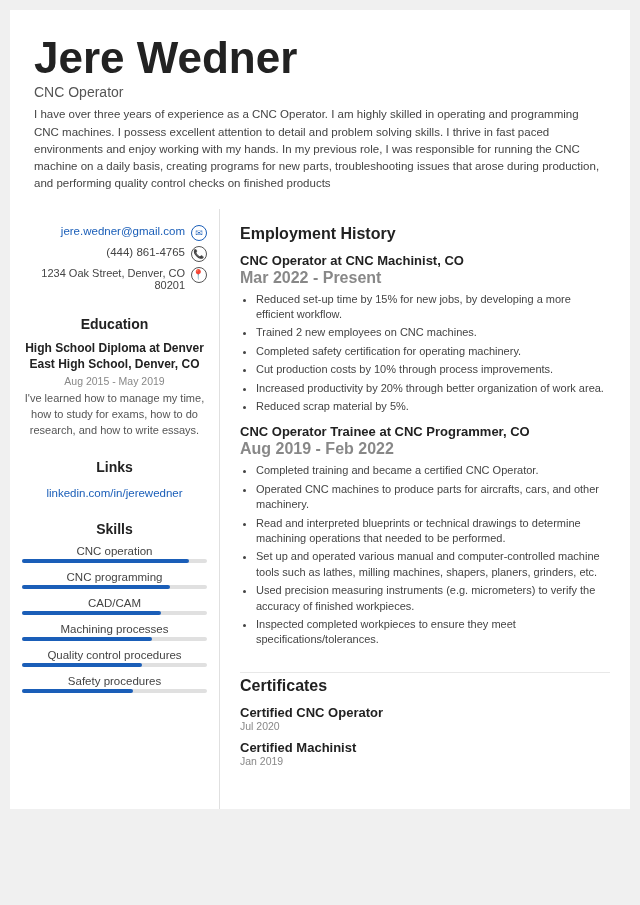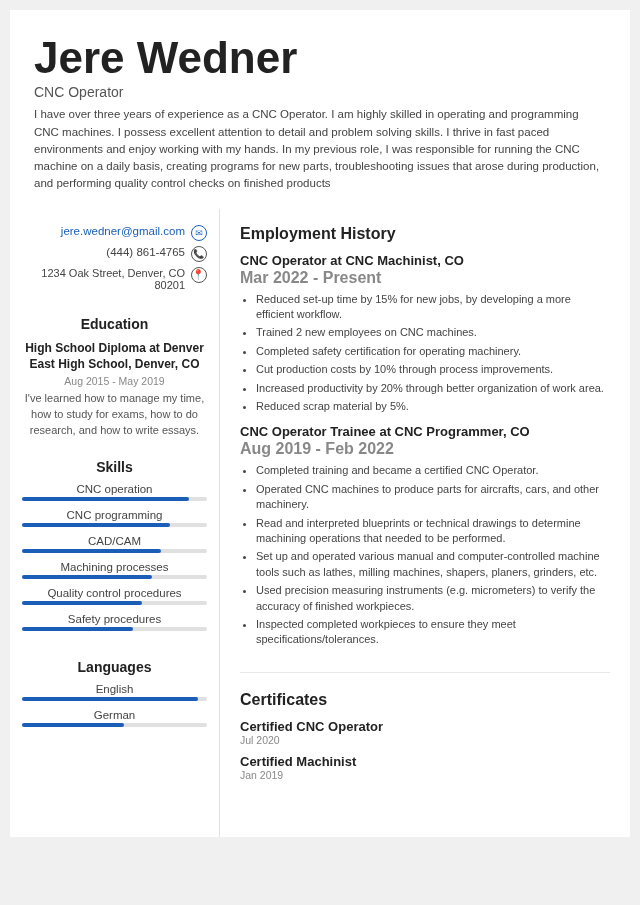--- a/index.html
+++ b/index.html
@@ -146,21 +146,21 @@
     .languages-block { }
     
     .right-content {
       flex: 1;
       padding: 16px 20px;
       display: flex;
       flex-direction: column;
       gap: 0;
     }
     .section {
-      margin-bottom: 18px;
+      margin-bottom: 4px;
       padding-bottom: 14px;
       border-bottom: 1px solid #e8e8e8;
     }
     .section:last-child {
       border-bottom: none;
     }
     .section-title {
       font-size: 16px;
       font-weight: bold;
       color: #222;
@@ -238,20 +238,24 @@
         </div>
       </div>
 
       <div class="education-block">
         <div class="sidebar-section-title">Education</div>
         <div class="education-school">High School Diploma at Denver East High School, Denver, CO</div>
         <div class="education-dates">Aug 2015 - May 2019</div>
         <div class="education-desc">I've learned how to manage my time, how to study for exams, how to do research, and how to write essays.</div>
       </div>
 
+      <div class="links-block">
+        <div class="sidebar-section-title">Links</div>
+        <a href="#">linkedin.com/in/jerewedner</a>
+      </div>
 
       <div class="skills-block">
         <div class="sidebar-section-title">Skills</div>
         <div id="skills-container">
             <div class="skill-item">
     <div class="skill-label">CNC operation</div>
     <div class="skill-bar-bg">
       <div class="skill-bar-fill" style="width:90%"></div>
     </div>
   </div>
@@ -281,37 +285,20 @@
   </div>
             <div class="skill-item">
     <div class="skill-label">Safety procedures</div>
     <div class="skill-bar-bg">
       <div class="skill-bar-fill" style="width:60%"></div>
     </div>
   </div>
           </div>
       </div>
 
-      <div class="languages-block">
-        <div class="sidebar-section-title">Languages</div>
-        <div id="languages-container">
-            <div class="skill-item">
-    <div class="skill-label">English</div>
-    <div class="skill-bar-bg">
-      <div class="skill-bar-fill" style="width:95%"></div>
-    </div>
-  </div>
-            <div class="skill-item">
-    <div class="skill-label">German</div>
-    <div class="skill-bar-bg">
-      <div class="skill-bar-fill" style="width:55%"></div>
-    </div>
-  </div>
-          </div>
-      </div>
 
     </div>
 
     <div class="right-content">
 
       <div class="section">
         <div class="section-title">Employment History</div>
         <div id="jobs-container">
             <div>
     <div class="job-title">CNC Operator at CNC Machinist, CO</div>

